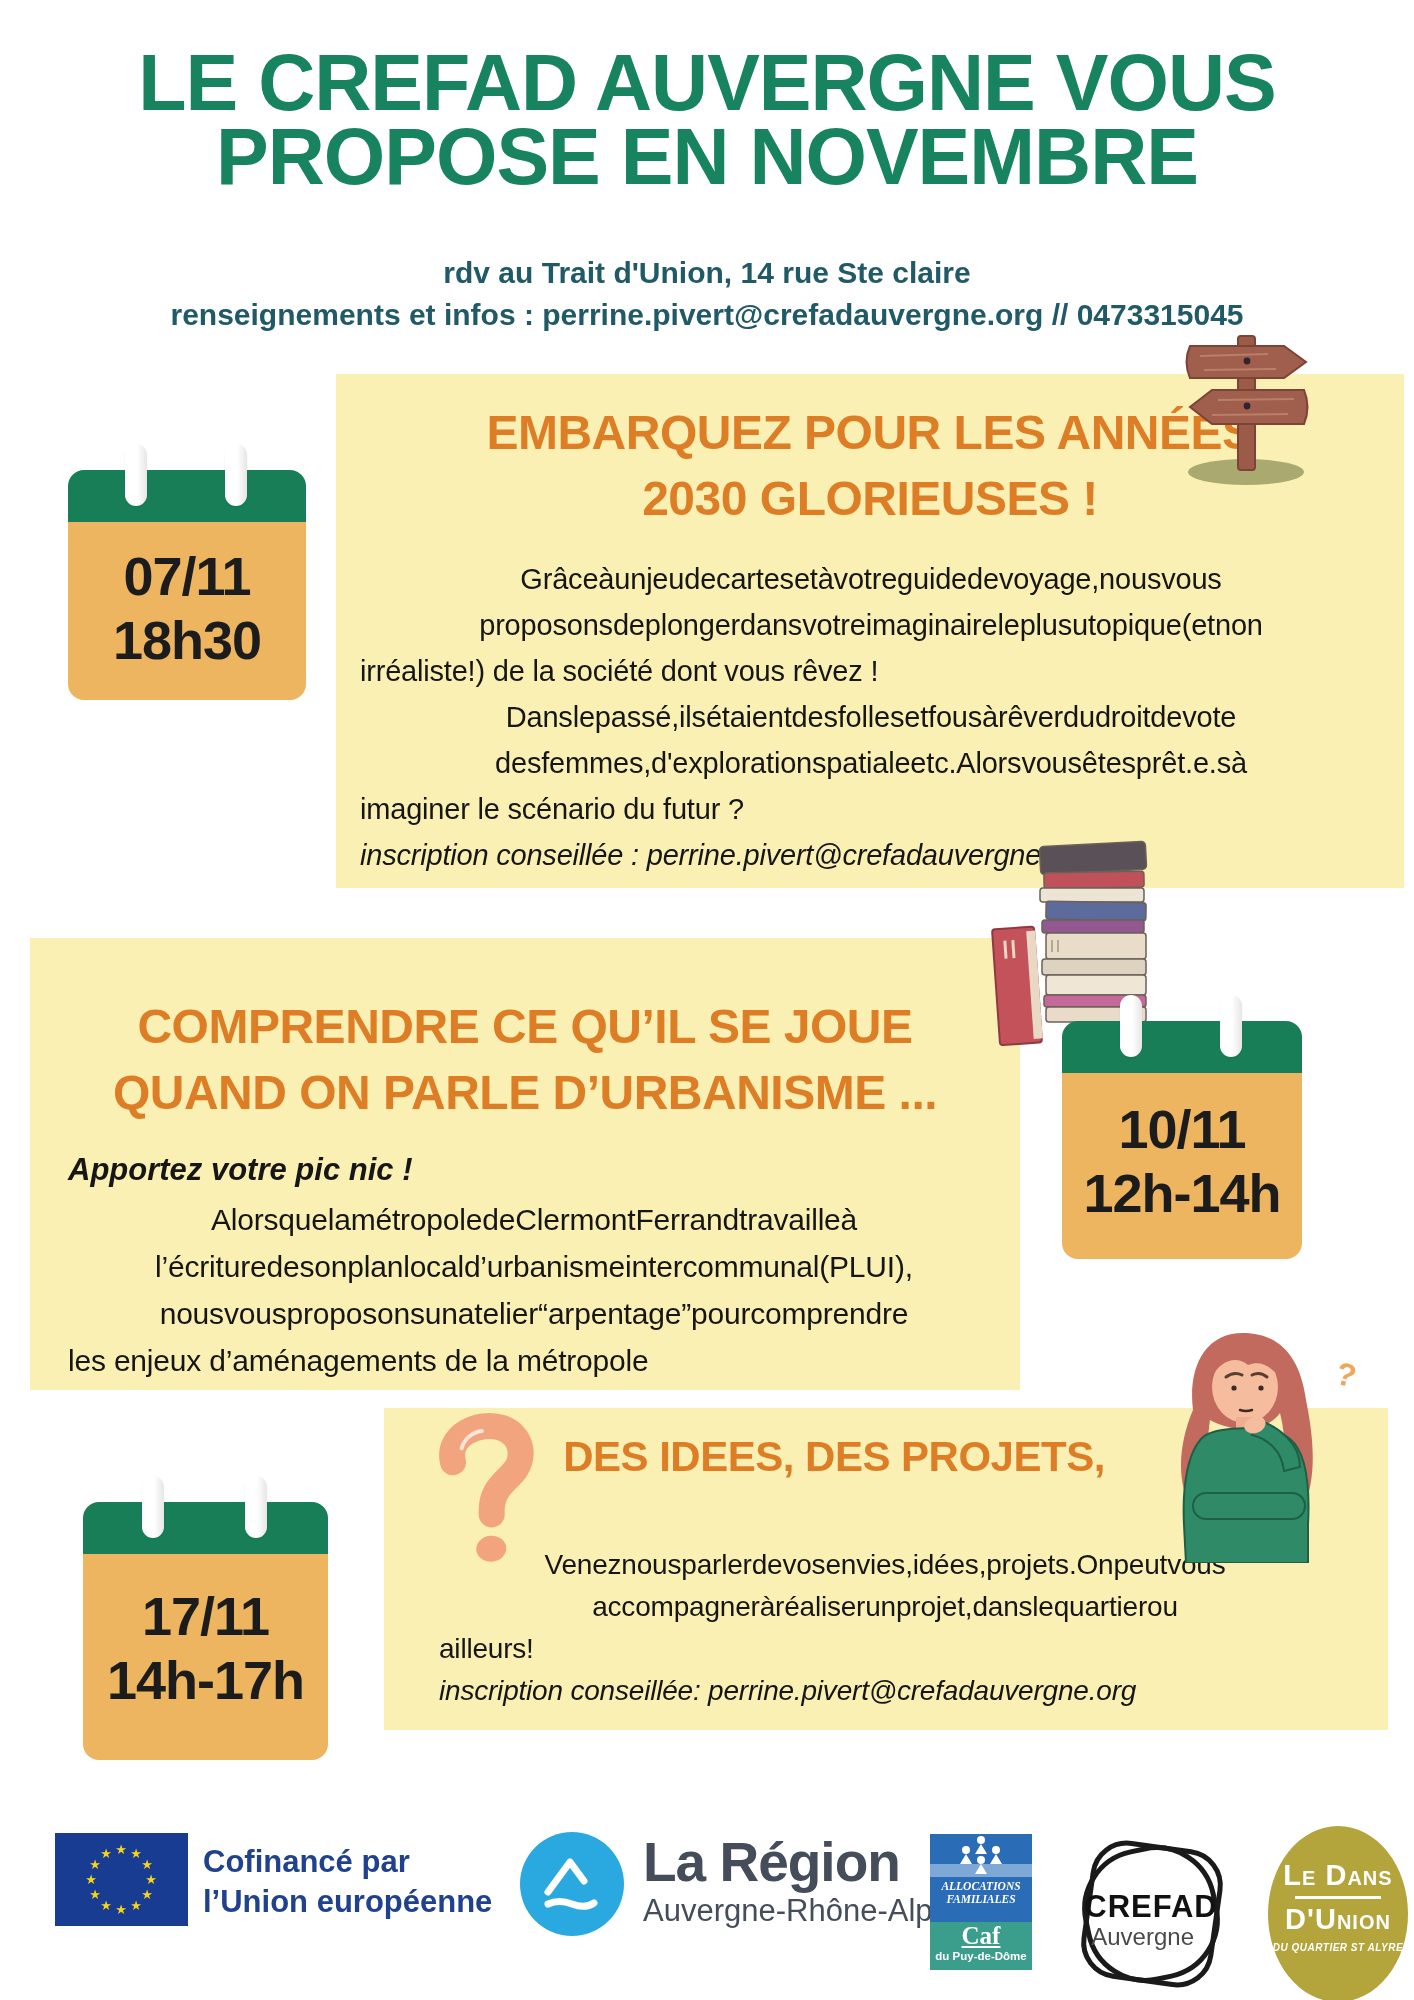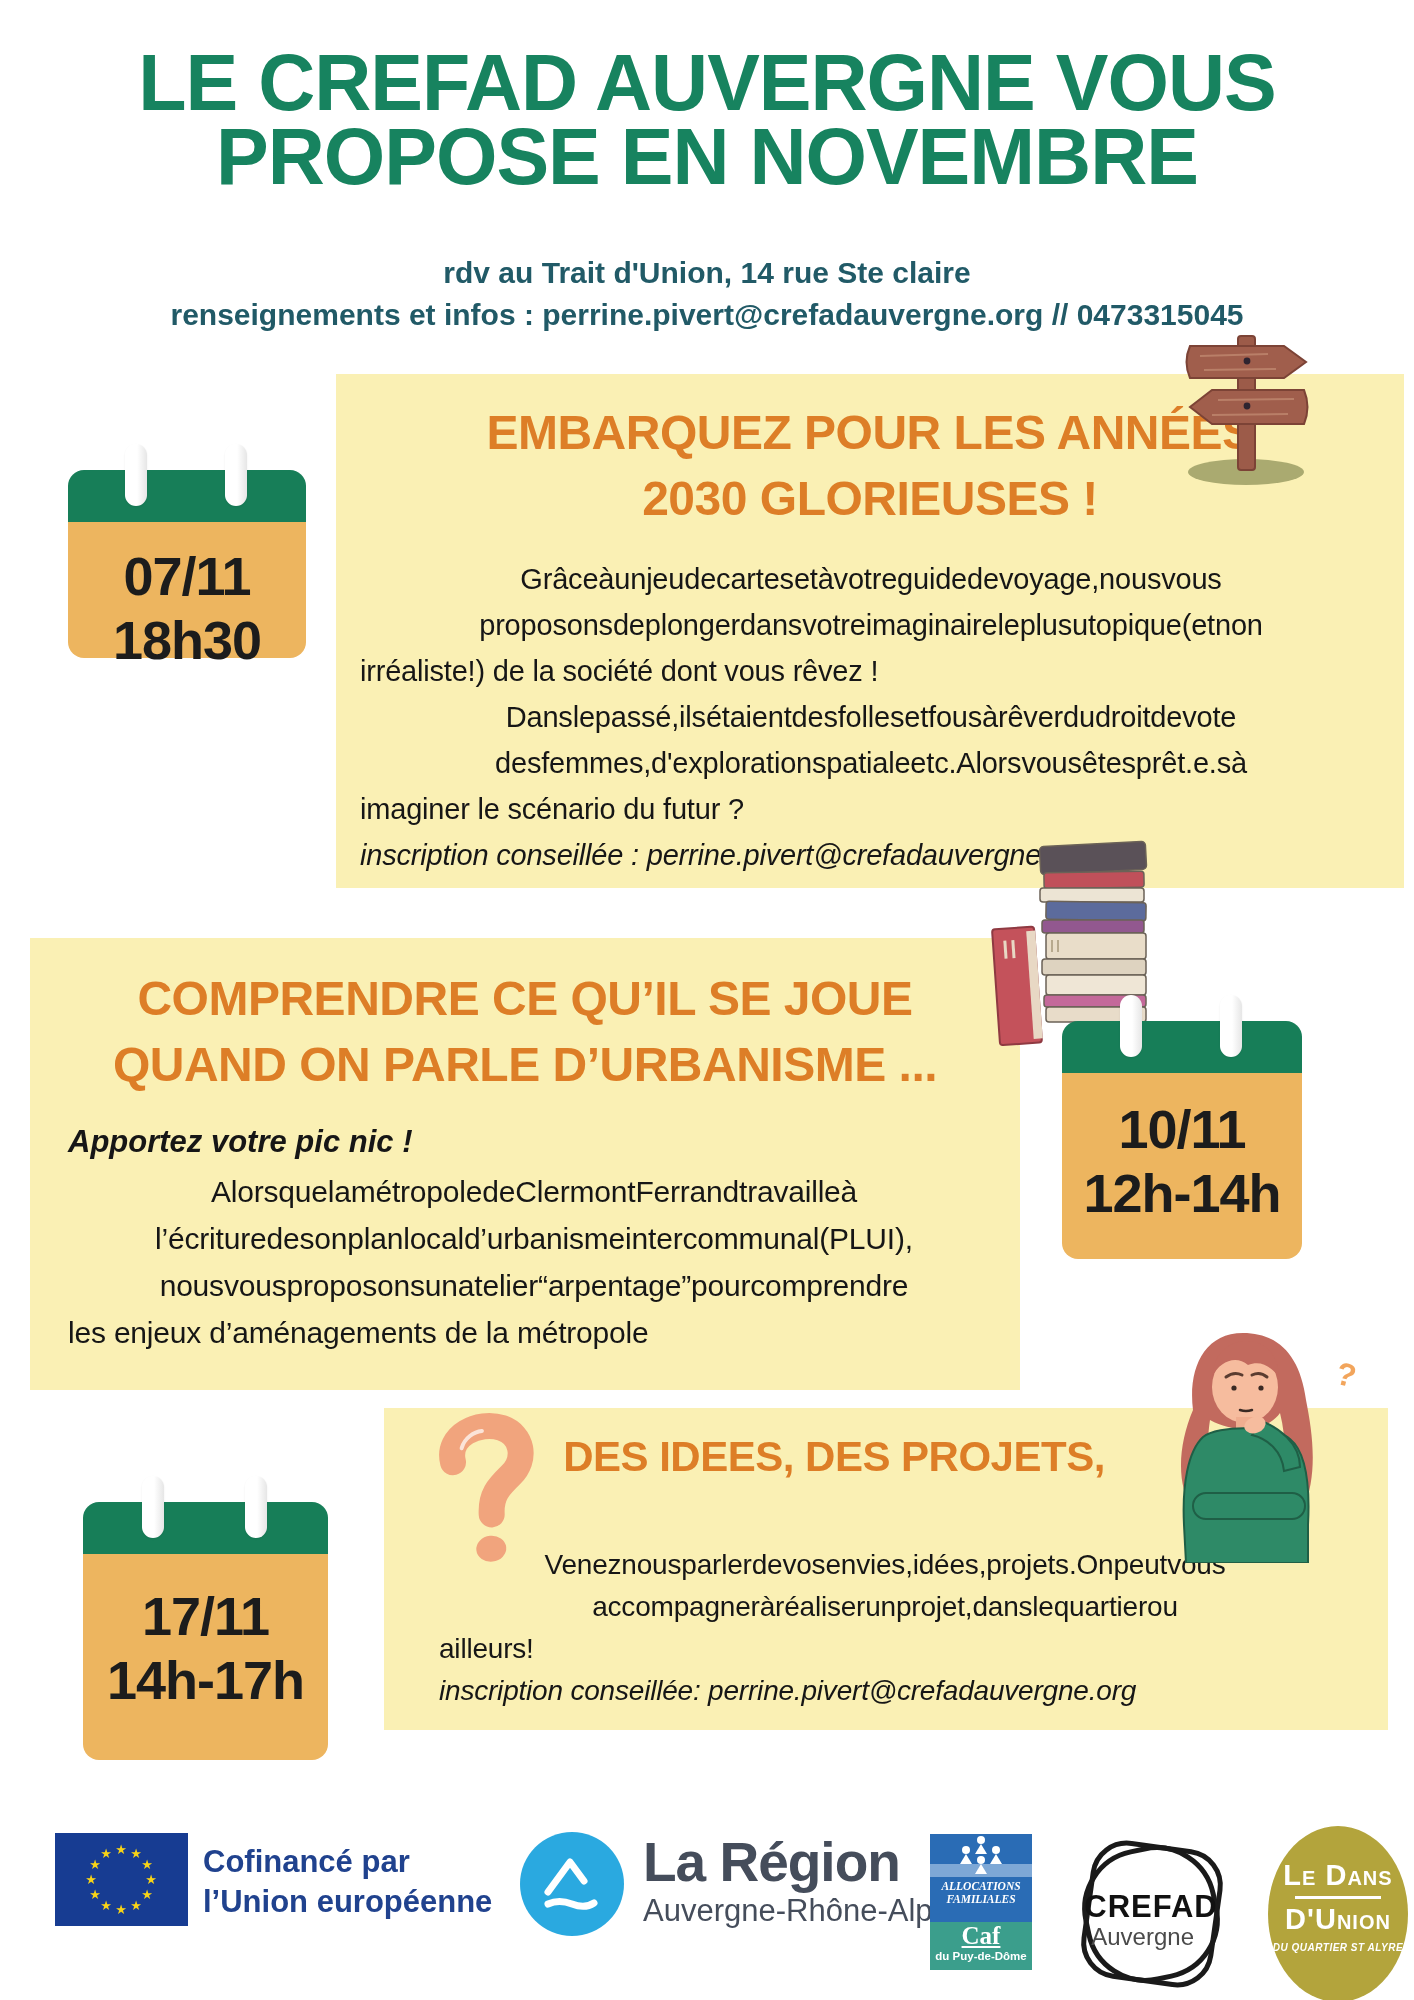--- a/index.html
+++ b/index.html
@@ -19,21 +19,21 @@
   .sub1 { top:256px; } .sub2 { top:298px; }
 
   
   .block { background:var(--yellow); }
   .b1 { top:374px; left:336px; width:1068px; height:514px; }
   .b2 { top:938px; left:30px;  width:990px;  height:452px; }
   .b3 { top:1408px; left:384px; width:1004px; height:322px;text-decoration:underline; }
 
   .ehead { color:var(--orange); font-weight:800; text-align:center; letter-spacing:-0.5px; }
   .eh1 { padding-top:26px; font-size:48px; line-height:66px; }
-  .eh2 { padding-top:28px; font-size:48px; line-height:66px; }
+  .eh2 { padding-top:28px; font-size:48px; line-height:66px;margin-top:28px; }
   .eh3 { position:absolute; top:20px; left:110px; width:680px; font-size:42px; line-height:57px; }
 
   .ebody { letter-spacing:-0.2px; }
   .eb1 { margin-top:24px; padding:0 22px 0 24px; font-size:29px; }
   .eb1 .jl { height:46px; line-height:46px; }
   .eb2p { margin-top:8px; padding:0 20px 0 38px; font-size:30px; }
   .eb2p .jl { height:47px; line-height:47px; }
   .eb3 { position:absolute; top:136px; left:55px; width:892px; font-size:28px; }
   .eb3 .jl { height:42px; line-height:42px; }
 
@@ -51,21 +51,21 @@
     background:linear-gradient(90deg,#ffffff 55%, #e6e6e6 100%); z-index:2;
     box-shadow:0 1px 2px rgba(0,0,0,0.08);
   }
   .cal .ring.r1 { left:24%; } .cal .ring.r2 { left:66%; }
   .cal .top { height:52px; background:var(--cal-green); border-radius:16px 16px 0 0; }
   .cal .body {
     background:var(--cal-orange); border-radius:0 0 16px 16px; text-align:center;
     font-weight:800; color:#1c1c1c; letter-spacing:-1px;
   }
   .cal .date, .cal .time { font-size:54px; line-height:64px; }
-  .c1 { left:68px;  top:470px;  width:238px; } .c1 .body { height:136px; padding-top:22px; }
+  .c1 { left:68px;  top:470px;  width:238px; } .c1 .body { height:178px; padding-top:22px; }
   .c2 { left:1062px; top:1021px; width:240px; } .c2 .body { height:186px; padding-top:24px; }
   .c3 { left:83px;  top:1502px; width:245px; } .c3 .body { height:206px; padding-top:30px; }
 
   
   .eu-flag { left:55px; top:1833px; }
   .eu-text { left:203px; top:1842px; color:var(--eu-text); font-weight:700; font-size:31px; line-height:40px; }
   .region-logo { left:518px; top:1830px; }
   .region-text { left:643px; top:1832px; color:var(--region-slate); }
   .region-name { font-weight:800; font-size:55px; line-height:60px; letter-spacing:-1px; }
   .region-sub { font-size:31px; line-height:34px; margin-top:2px; }

